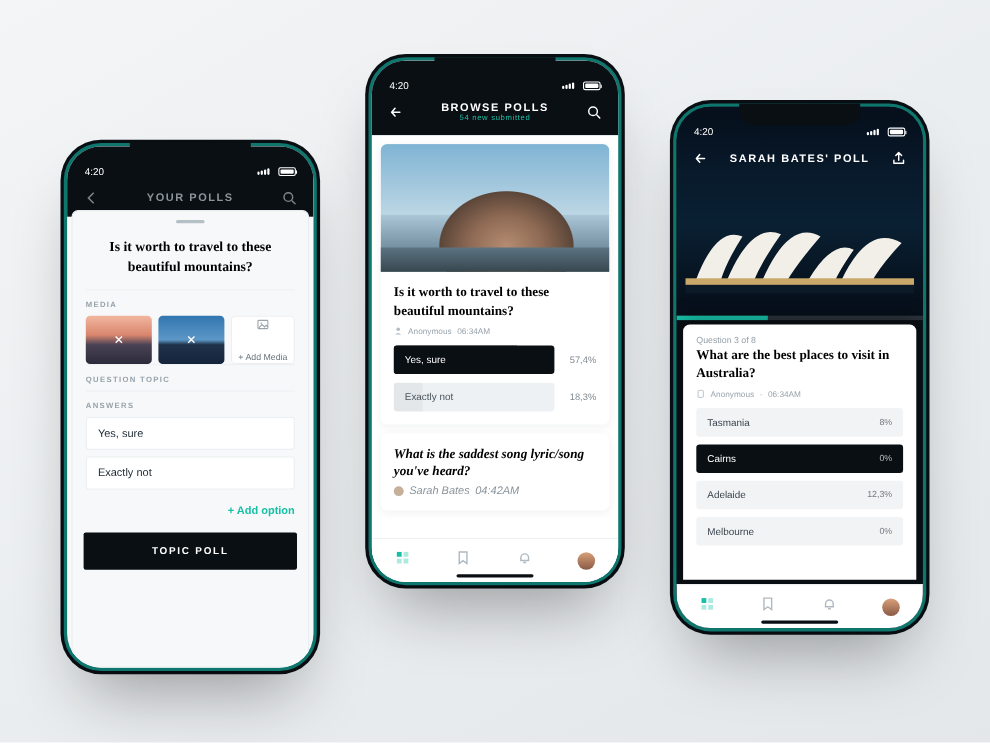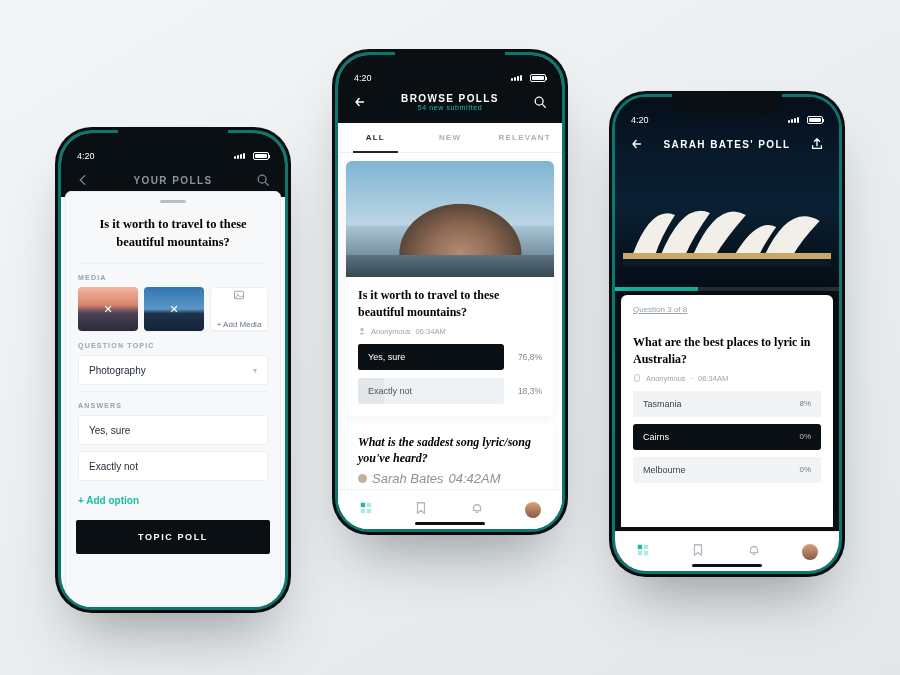--- a/index.html
+++ b/index.html
@@ -79,21 +79,21 @@
     font-size:8px; color:#6a737b; background:#fff; border:1px solid #eceff1;
   }
   .addmedia svg{width:12px;height:12px;color:#9aa4ac;}
   .field {
     background:#fff; border:1px solid #eceff1; border-radius:3px;
     height:30px; display:flex; align-items:center; padding:0 10px;
     font-size:10px; color:#1e2934; margin-bottom:6px;
   }
   .field.select::after{content:"▾"; margin-left:auto; color:#b1bac1; font-size:8px;}
   .addopt {
-    text-align:left; color:#17bfa6; font-size:10px; font-weight:600; padding:8px 0 10px;
+    text-align:right; color:#17bfa6; font-size:10px; font-weight:600; padding:8px 0 10px;
   }
   .submit {
     margin: 4px 10px 0; background:#0a0f14; color:#fff; height:34px; border-radius:2px;
     display:flex; align-items:center; justify-content:center; font-size:9px;
     letter-spacing:1.6px; font-weight:600;
   }
 
   
   #p2 { left: 335px; top: 52px; }
   #p2 .darkhead { height: 68px; }
@@ -126,21 +126,21 @@
     padding:0 10px; font-size:9px; position:relative; overflow:hidden;
   }
   .pollbar.dark { background:#0a0f14; color:#fff; }
   .pollbar.light { background:#eef1f3; color:#4b555e; }
   .pollbar .fill { position:absolute; inset:0; width:var(--w,0%); }
   .pollbar.dark .fill{ background:#0a0f14; }
   .pollbar.light .fill{ background:#e3e7ea; }
   .pollbar span{ position:relative; z-index:1; }
   .pct { font-size:8.5px; color:#7e8890; width:30px; text-align:right; }
 
-  .cardauthor { display:flex; align-items:center; gap:5px; font-size:13px; color:#8a939a; padding:0 12px 10px; }
+  .cardauthor { display:flex; align-items:center; gap:5px; font-size:10px; color:#8a939a; padding:0 12px 10px; }
   .cardauthor .dot{width:9px;height:9px;border-radius:50%;background:#c6b09a;}
   .navbar {
     position:absolute; bottom:0; left:0; right:0; height:40px; background:#fff;
     display:flex; align-items:center; justify-content:space-around;
     border-top:1px solid #eef1f3;
   }
   .navbar .nicon{ color:#b1bac1; }
   .navbar .nicon svg{width:14px;height:14px;}
   .navbar .nicon.active svg{ fill:#17bfa6; color:#17bfa6; }
   .avatar{ width:16px;height:16px;border-radius:50%;background:linear-gradient(#d9a07a,#8a5a46); }
@@ -159,21 +159,21 @@
     position:absolute; bottom:24px; left:8px; right:8px; height:70px;
   }
   .opera svg{ width:100%; height:100%; }
   .progress { position:absolute; top:190px; left:0; right:0; height:4px; background:rgba(255,255,255,.15); }
   .progress i{ display:block; height:100%; width:37%; background:#17bfa6; }
   .card3 {
     position:absolute; top:198px; left:6px; right:6px; bottom:44px;
     background:#fff; border-radius:6px 6px 0 0; padding:10px 12px;
     box-shadow:0 -6px 18px rgba(0,0,0,.25);
   }
-  .qcount { font-size:8px; color:#97a2aa; margin-bottom:20px;text-decoration:underline; }
+  .qcount { font-size:8px; color:#97a2aa; margin-bottom:0; }
   .cq3 { font-family:Georgia,serif; font-weight:700; font-size:12px; line-height:1.4; }
   .meta3 { display:flex; gap:5px; align-items:center; font-size:7.5px; color:#9aa4ac; margin:6px 0 8px; }
   .meta3 svg{width:8px;height:8px;}
   .opt {
     display:flex; align-items:center; height:26px; border-radius:3px;
     padding:0 10px; font-size:9px; margin-bottom:7px; position:relative;
   }
   .opt.light{ background:#f1f3f5; color:#3b444d; }
   .opt.dark{ background:#0a0f14; color:#fff; }
   .opt .num{ margin-left:auto; font-size:8px; color:inherit; opacity:.7; }
@@ -233,23 +233,20 @@
           <div class="addmedia">
             <svg viewBox="0 0 16 16">
                 <rect x="2" y="3" width="12" height="10" rx="1" fill="none" stroke="currentColor" stroke-width="1.3"></rect>
                 <circle cx="6" cy="6.5" r="1" fill="currentColor"></circle>
                 <path d="M3 12 L7 8 L10 11 L12 9 L14 11" fill="none" stroke="currentColor" stroke-width="1.3"></path>
               </svg>
             <span>+ Add Media</span>
           </div>
         </div>
         <div class="label">QUESTION TOPIC</div>
-        <div class="field select">
-          <span>Photography</span>
-        </div>
         <div class="label">ANSWERS</div>
         <div class="field">
             <span>Yes, sure</span>
           </div>
         <div class="field">
             <span>Exactly not</span>
           </div>
         <div class="addopt">+ Add option</div>
       </div>
       <div class="submit">TOPIC POLL</div>
@@ -290,44 +287,39 @@
         </span>
         <span class="iconbtn searchbtn">
           <svg viewBox="0 0 16 16">
               <circle cx="7" cy="7" r="4.5" stroke="#fff" fill="none" stroke-width="1.5"></circle>
               <path d="M11 11 L14 14" stroke="#fff" stroke-width="1.5" stroke-linecap="round"></path>
             </svg>
         </span>
       </div>
     </div>
     <div class="content white">
-      <div class="tabs">
-        <div class="tab active">ALL</div>
-        <div class="tab">NEW</div>
-        <div class="tab">RELEVANT</div>
-      </div>
 
       <div class="card">
         <div class="hero1"></div>
         <div class="cardpad">
           <div class="cq">Is it worth to travel to these beautiful mountains?</div>
           <div class="meta">
             <svg viewBox="0 0 10 10">
                 <circle cx="5" cy="3" r="2" fill="#b1bac1"></circle>
                 <path d="M1.5 9 Q5 5.5 8.5 9" fill="#b1bac1"></path>
               </svg>
             <span>Anonymous</span>
             <span>06:34AM</span>
           </div>
           <div class="pollrow">
             <div class="pollbar dark" style="--w:77%">
               <span class="fill"></span>
                 <span>Yes, sure</span>
             </div>
-            <div class="pct">76,8%</div>
+            <div class="pct">57,4%</div>
           </div>
           <div class="pollrow">
             <div class="pollbar light" style="--w:18%">
               <span class="fill"></span>
                 <span>Exactly not</span>
             </div>
             <div class="pct">18,3%</div>
           </div>
         </div>
       </div>
@@ -412,36 +404,40 @@
             </svg>
         </span>
       </div>
     </div>
     <div class="progress">
         <i></i>
       </div>
 
     <div class="card3">
       <div class="qcount">Question 3 of 8</div>
-      <div class="cq3">What are the best places to lyric in Australia?</div>
+      <div class="cq3">What are the best places to visit in Australia?</div>
       <div class="meta3">
         <svg viewBox="0 0 10 10">
             <rect x="2" y="1" width="6" height="8" rx="1" fill="none" stroke="#b1bac1" stroke-width="1"></rect>
           </svg>
         <span>Anonymous</span>
         <span>·</span>
         <span>06:34AM</span>
       </div>
       <div class="opt light">
         <span>Tasmania</span>
         <span class="num">8%</span>
       </div>
       <div class="opt dark">
         <span>Cairns</span>
         <span class="num">0%</span>
+      </div>
+      <div class="opt light">
+        <span>Adelaide</span>
+        <span class="num">12,3%</span>
       </div>
       <div class="opt light">
         <span>Melbourne</span>
         <span class="num">0%</span>
       </div>
     </div>
 
     <div class="navbar">
       <span class="nicon active"><svg viewBox="0 0 16 16">
             <rect x="2" y="2" width="5" height="5"></rect>

